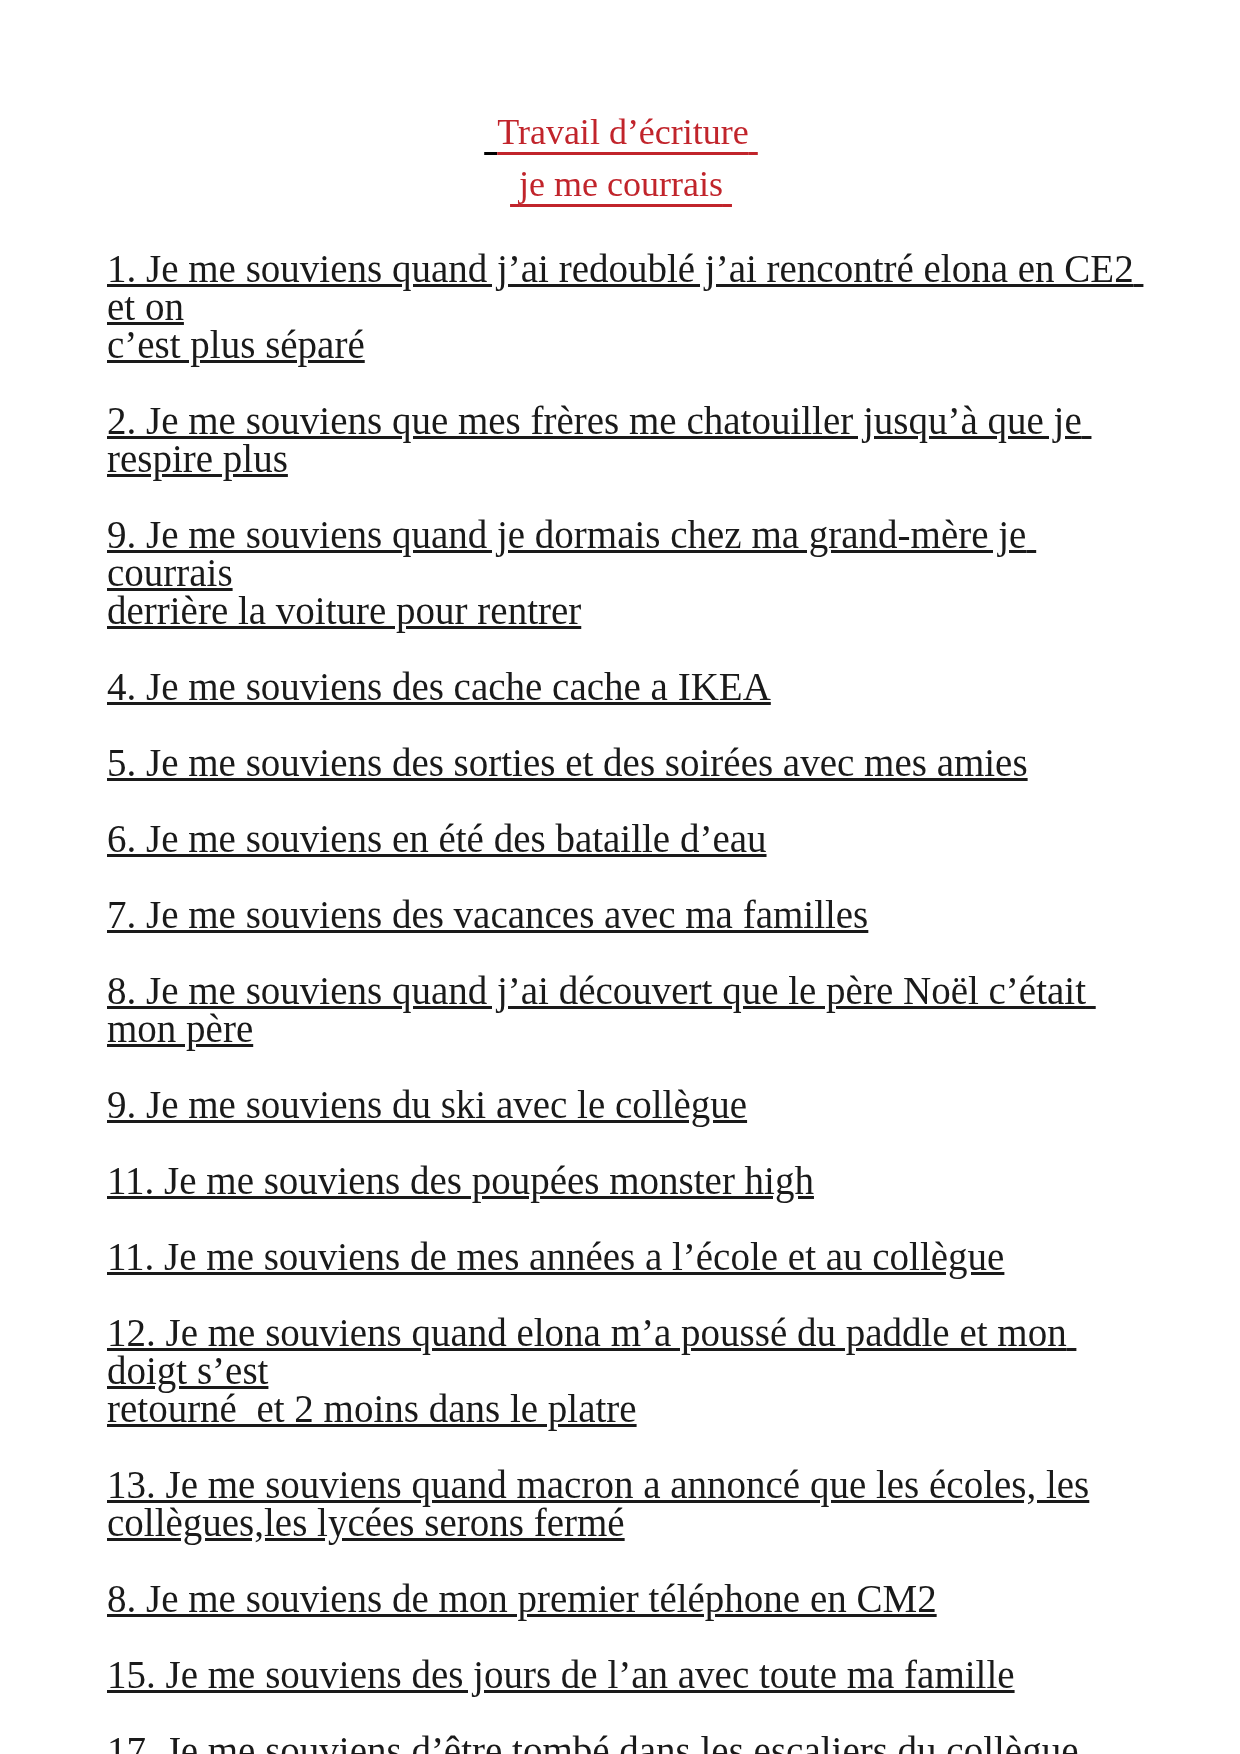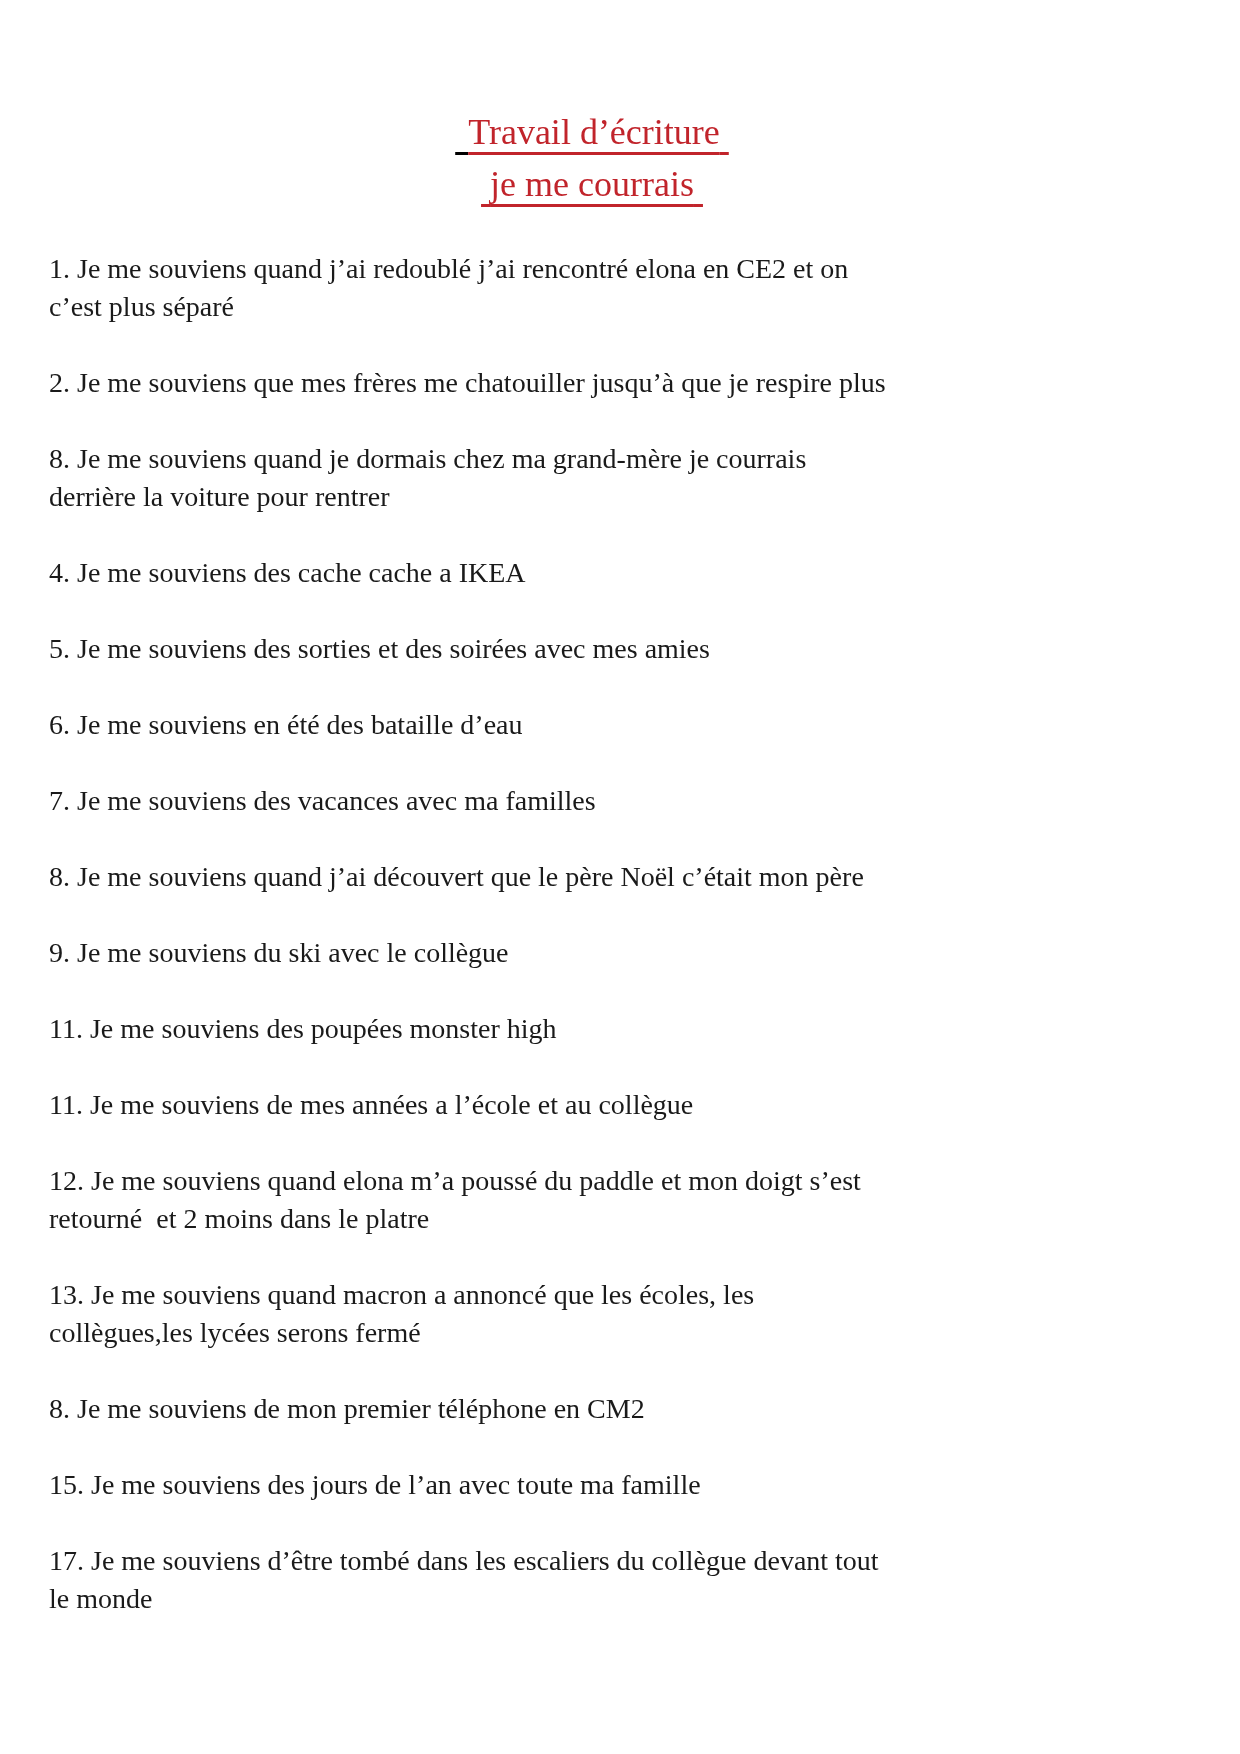--- a/index.html
+++ b/index.html
@@ -11,21 +11,21 @@
     width: 1240px;
     height: 1754px;
     font-family: "Liberation Serif", "DejaVu Serif", serif;
     color: #1a1a1a;
     overflow: hidden;
   }
   .page {
     box-sizing: border-box;
     width: 1240px;
     height: 1754px;
-    padding: 106px 105px 0 49px;
+    padding: 106px 105px 0 107px;
   }
   .title-block {
     text-align: center;
     font-size: 36px;
     line-height: 52px;
     margin: 0 0 40px 0;
   }
   .title-line {
     white-space: nowrap;
   }
@@ -48,41 +48,42 @@
     text-decoration-thickness: 3px;
     text-underline-offset: 8px;
     text-decoration-skip-ink: none;
   }
   .u-tick::before { content: "\00a0"; letter-spacing: 4px; }
   .memories {
     margin: 0;
     padding: 0;
   }
   .item {
-    font-size: 28px;
+    font-size: 39px;
     line-height: 38px;
     margin: 0 0 38px 0;
     white-space: pre-wrap; 
+    text-decoration: underline;
   }
 </style>
 </head>
 <body>
 
 <div class="page">
 
   <div class="title-block">
     <div class="title-line"><span class="u-tick"></span><span class="u-red trail">Travail d’écriture</span></div>
     <div class="title-line"><span class="u-red lead trail">je me courrais</span></div>
   </div>
 
   <div class="memories">
     <p class="item">1. Je me souviens quand j’ai redoublé j’ai rencontré elona en CE2 et on
 c’est plus séparé</p>
     <p class="item">2. Je me souviens que mes frères me chatouiller jusqu’à que je respire plus</p>
-    <p class="item">8. Je me souviens quand je dormais chez ma grand-mère je courrais
+    <p class="item">9. Je me souviens quand je dormais chez ma grand-mère je courrais
 derrière la voiture pour rentrer</p>
     <p class="item">4. Je me souviens des cache cache a IKEA</p>
     <p class="item">5. Je me souviens des sorties et des soirées avec mes amies</p>
     <p class="item">6. Je me souviens en été des bataille d’eau</p>
     <p class="item">7. Je me souviens des vacances avec ma familles</p>
     <p class="item">8. Je me souviens quand j’ai découvert que le père Noël c’était mon père</p>
     <p class="item">9. Je me souviens du ski avec le collègue</p>
     <p class="item">11. Je me souviens des poupées monster high</p>
     <p class="item">11. Je me souviens de mes années a l’école et au collègue</p>
     <p class="item">12. Je me souviens quand elona m’a poussé du paddle et mon doigt s’est

